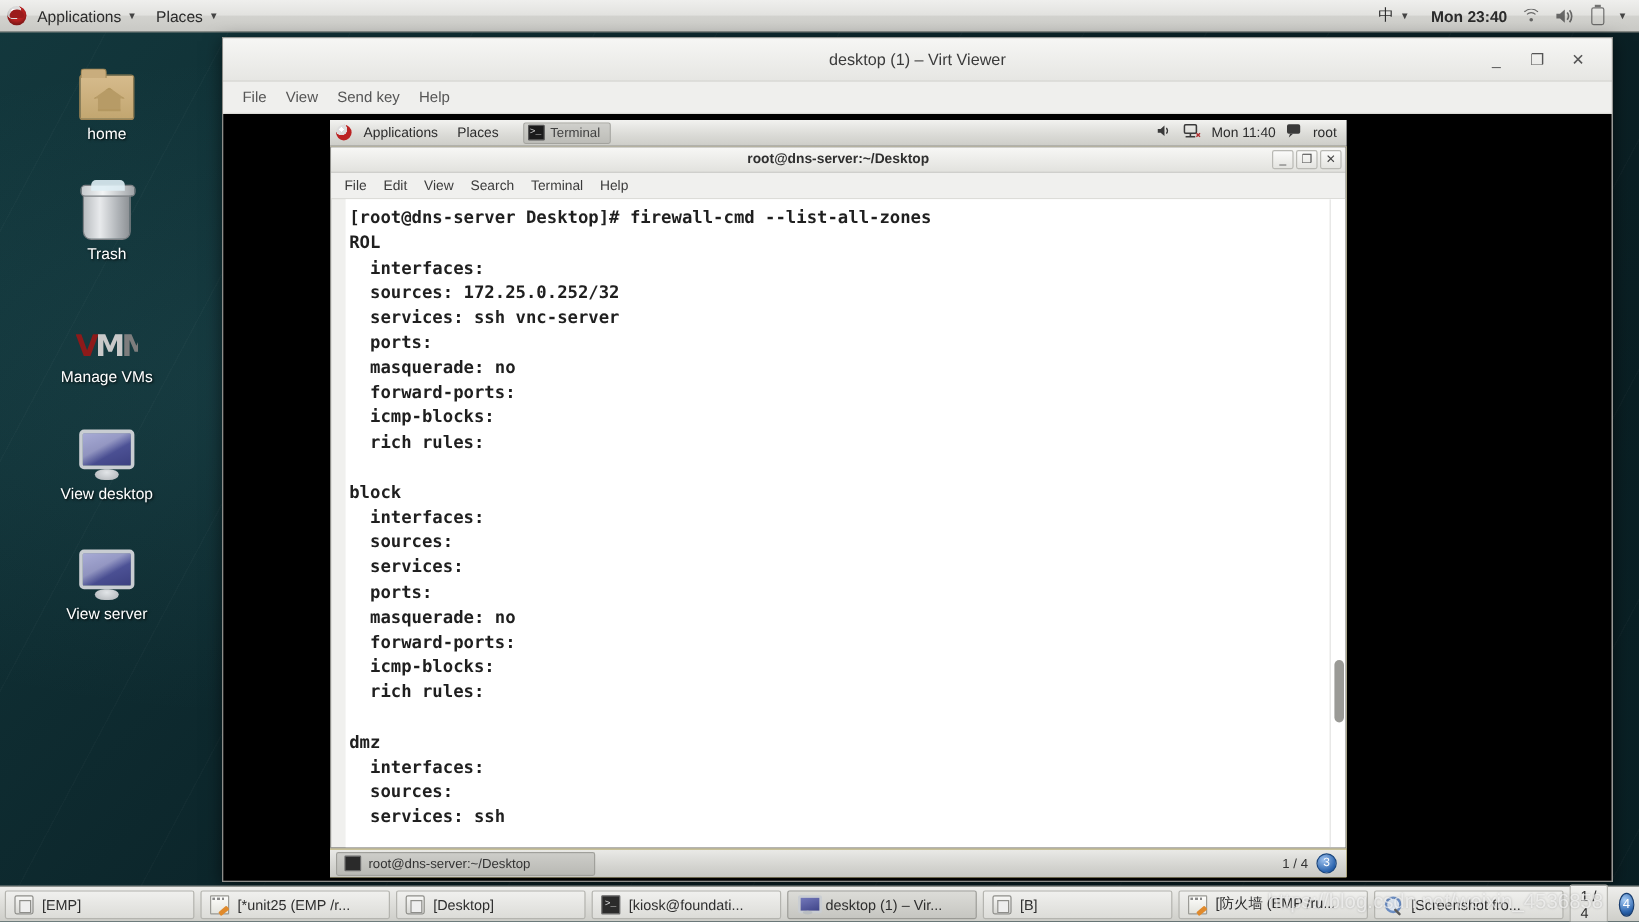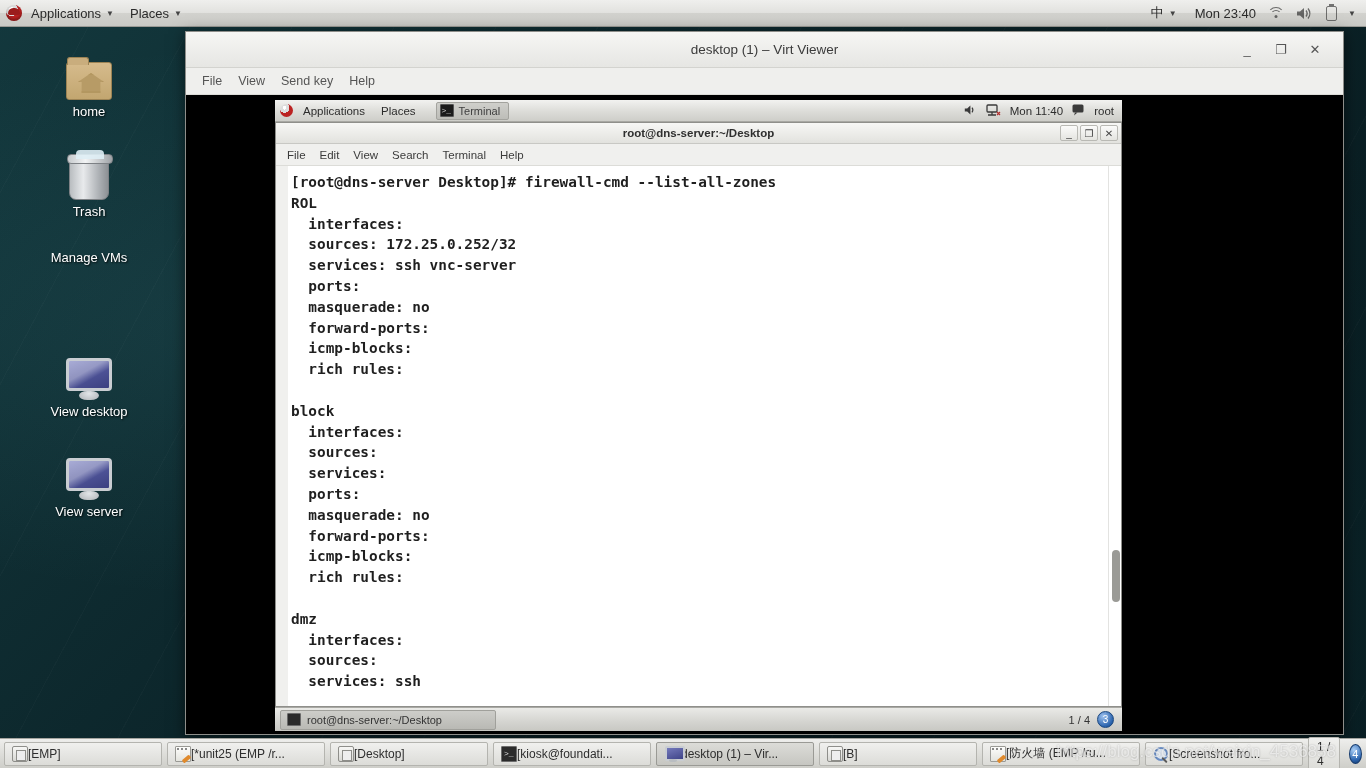--- a/index.html
+++ b/index.html
@@ -283,21 +283,21 @@
 
   
   #taskbar{
     position:absolute;left:0;bottom:0;width:1366px;height:30px;
     background:linear-gradient(180deg,#eeeeec 0%,#dedeDA 50%,#cecec9 100%);
     border-top:1px solid #a5a5a0;
     display:flex;align-items:center;gap:5px;padding:0 4px;
     z-index:20;
   }
   .tb-item{
-    display:flex;align-items:center;
+    display:flex;align-items:center;gap:7px;
     height:24px;padding:0 7px;
     background:linear-gradient(180deg,#f0f0ee,#dcdcd8);
     border:1px solid #b4b4af;border-radius:2px;
     font-size:12px;color:#2e2e2e;white-space:nowrap;overflow:hidden;
     flex: 0 0 auto;
   }
   .tb-item.active{ background:linear-gradient(180deg,#dcdcd8,#c6c6c1); border-color:#9a9a95; }
   .tb-ico{ width:16px;height:16px;flex:0 0 16px; position:relative; }
   .ico-arch{ background:linear-gradient(180deg,#f7f7f5,#d8d8d4);border:1px solid #8e8e8a;border-radius:2px;}
   .ico-arch::after{content:"";position:absolute;left:3px;top:3px;width:8px;height:9px;border:1px solid #8e8e8a;background:#eee;}
@@ -341,21 +341,21 @@
     <div class="menu-btn">
       <span>Places</span>
       <span class="caret">▼</span>
     </div>
   </div>
   <div class="panel-right">
     <div class="menu-btn">
       <span>中</span>
       <span class="caret">▼</span>
     </div>
-    <span style="font-weight:normal;">Mon 23:40</span>
+    <span style="font-weight:bold;">Mon 23:40</span>
     <span class="tray-ico ico-wifi">
         <i></i>
       </span>
     <span class="tray-ico ico-vol">
       <svg width="17" height="15" viewBox="0 0 17 15">
           <path d="M2 5.5h3l4-3.5v11l-4-3.5H2z" fill="#3a3a3a"></path>
           <path d="M11 4.5a5 5 0 010 6" stroke="#3a3a3a" stroke-width="1.4" fill="none"></path>
           <path d="M13 2.5a8 8 0 010 10" stroke="#3a3a3a" stroke-width="1.4" fill="none"></path>
         </svg>
     </span>
@@ -370,20 +370,23 @@
     </div>
   <span class="lbl">home</span>
 </div>
 <div class="desk-icon" style="left:34px; top:148px;">
   <div class="glyph">
       <div class="trash"></div>
     </div>
   <span class="lbl">Trash</span>
 </div>
 <div class="desk-icon" style="left:34px; top:250px;">
+  <div class="glyph">
+    <div class="vmlogo"><span>V</span><span>M</span><span>M</span></div>
+  </div>
   <span class="lbl">Manage VMs</span>
 </div>
 <div class="desk-icon" style="left:34px; top:348px;">
   <div class="glyph">
     <div class="monitor">
         <div class="screen"></div>
         <div class="stand"></div>
       </div>
   </div>
   <span class="lbl">View desktop</span>

